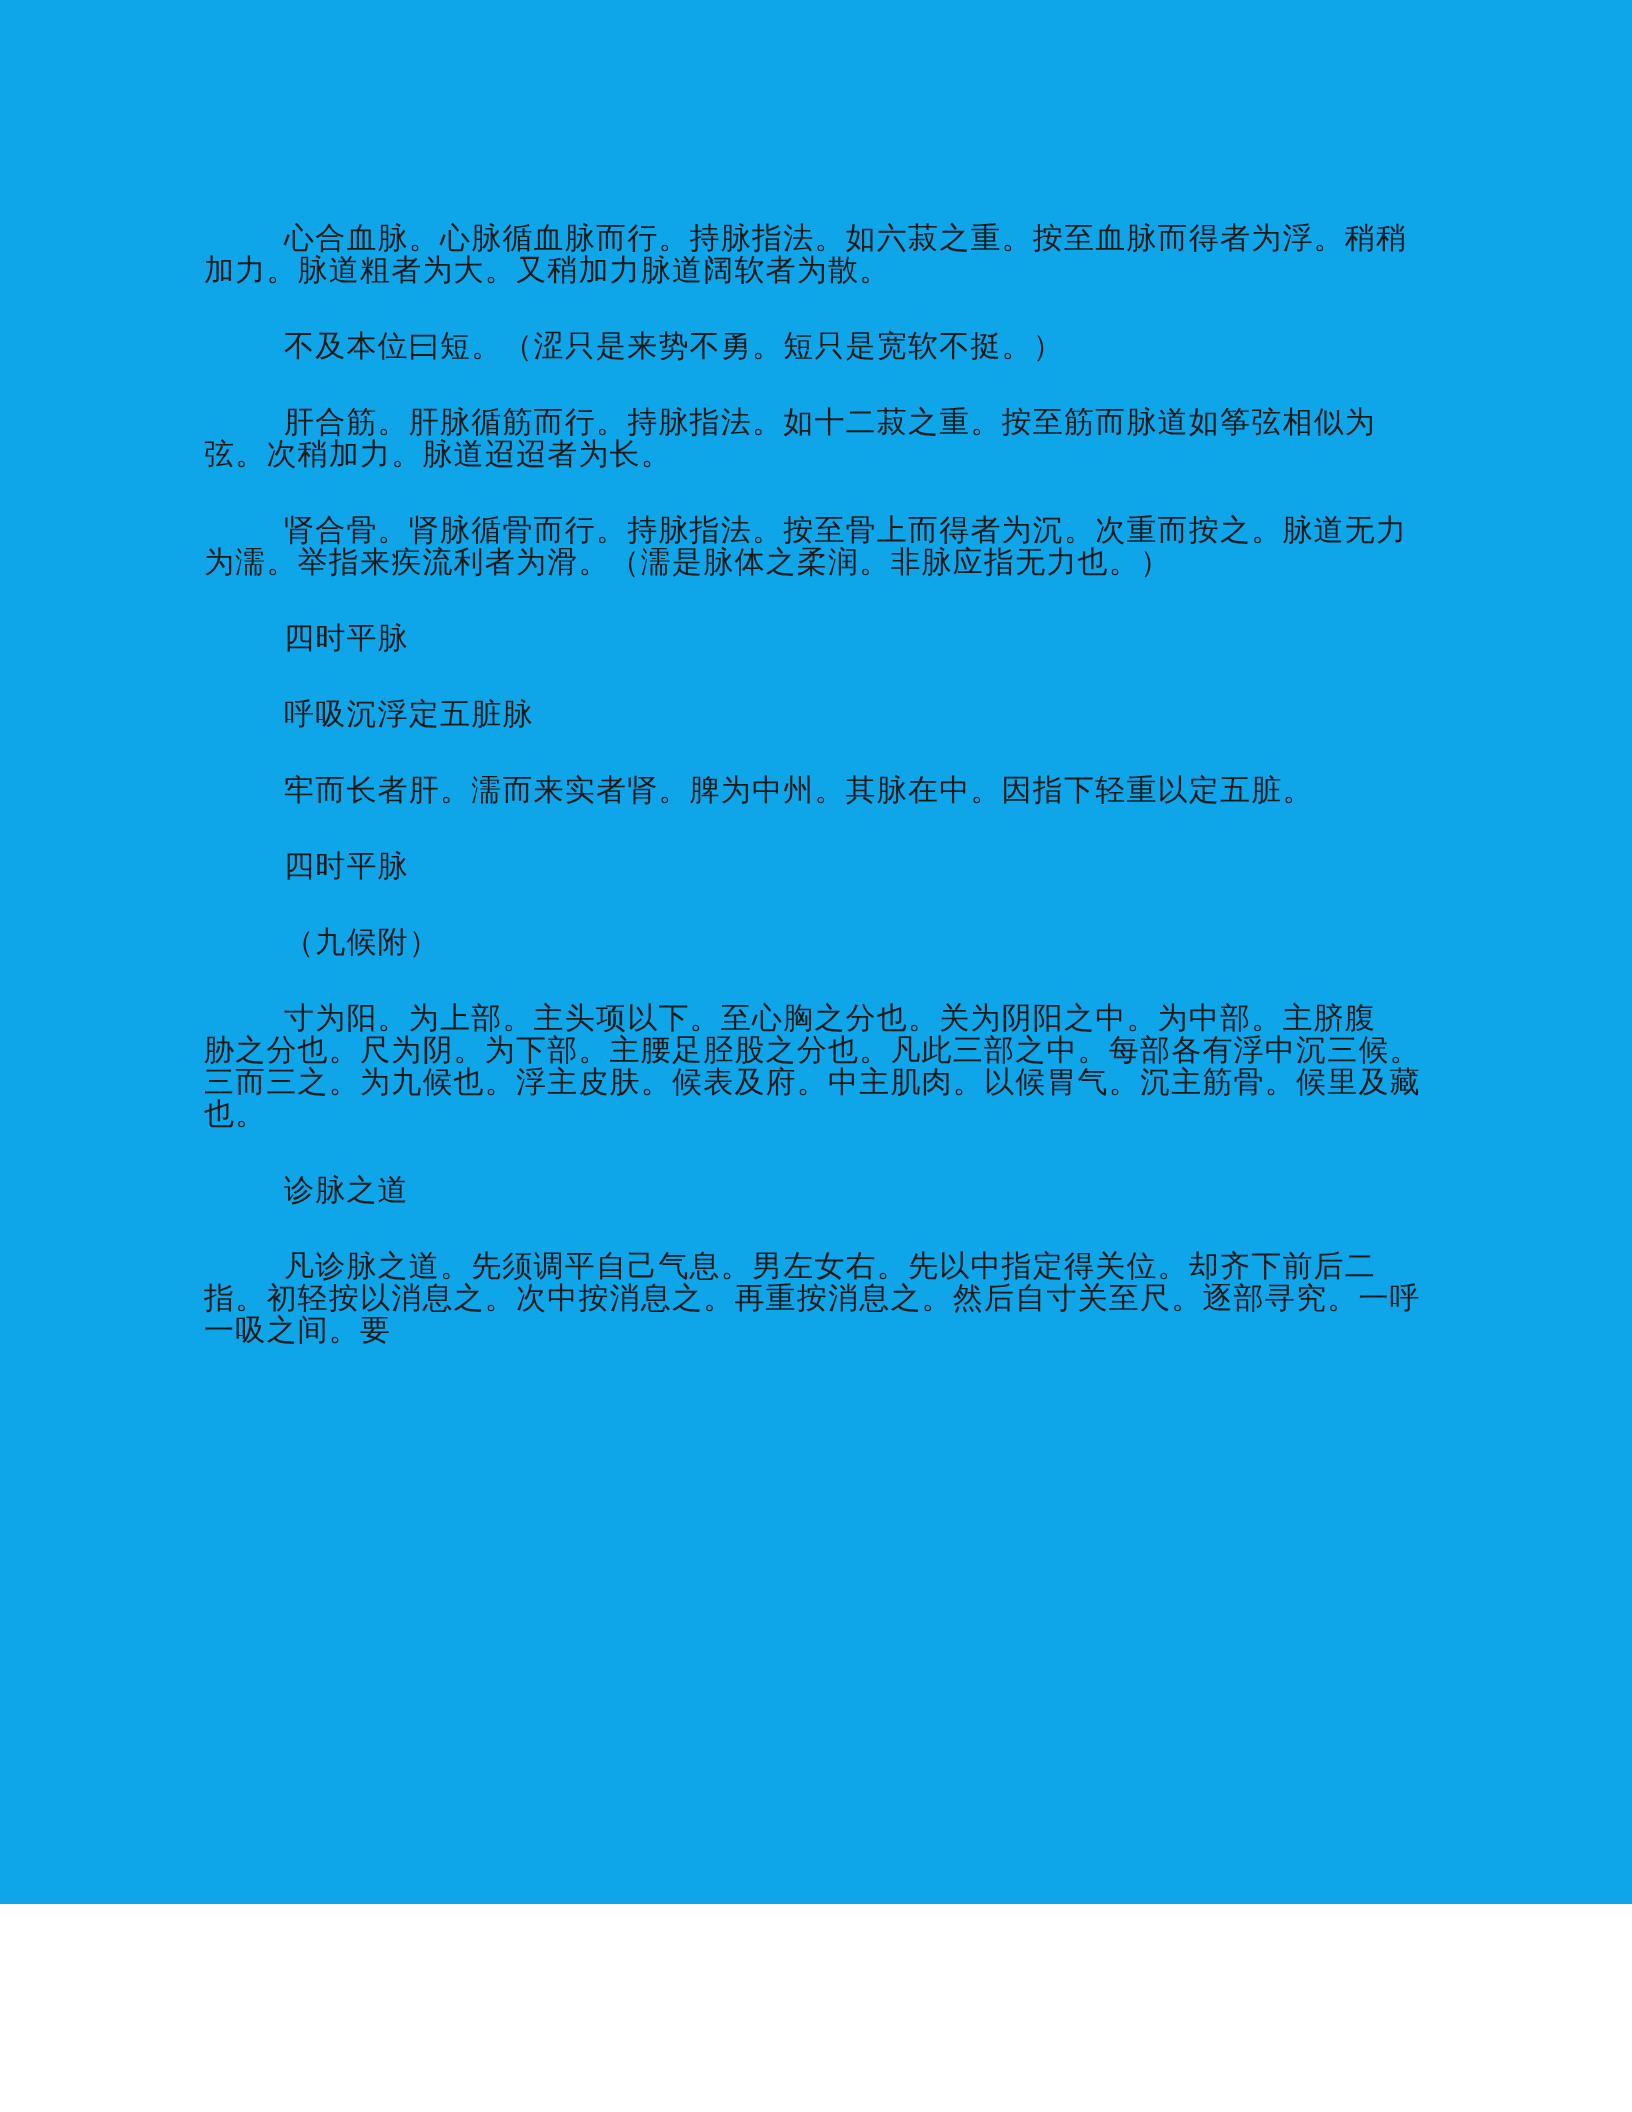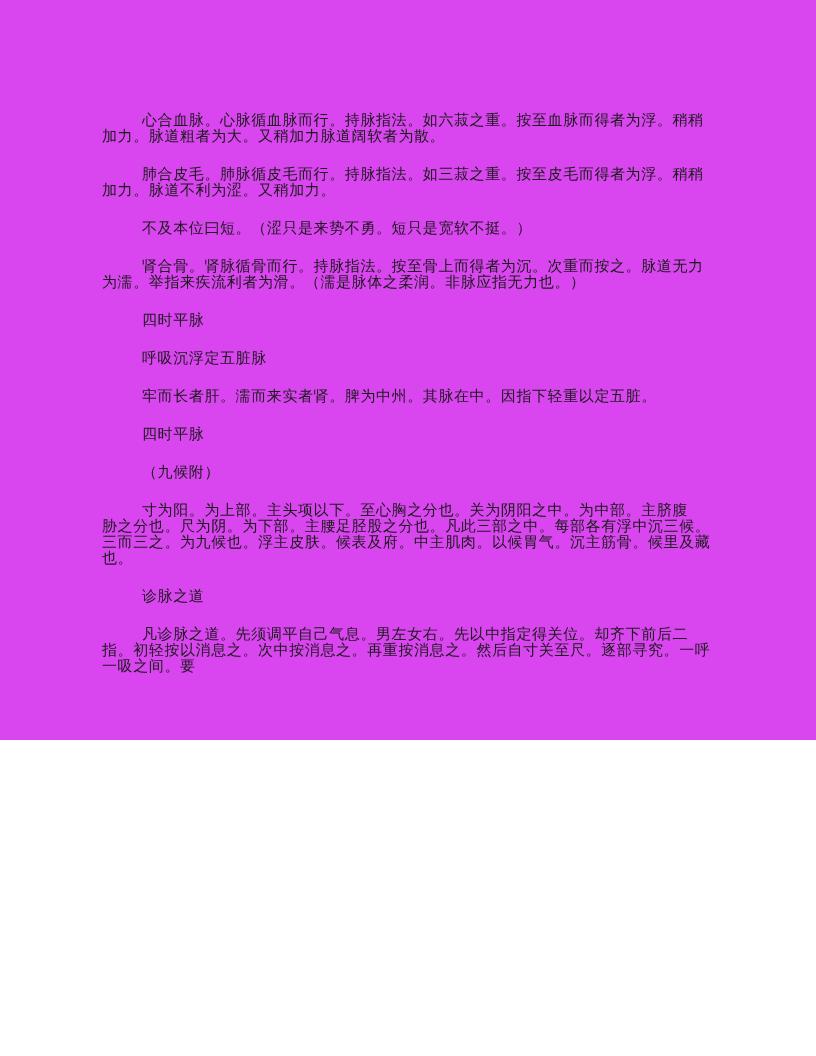--- a/index.html
+++ b/index.html
@@ -8,43 +8,43 @@
     background: #ffffff;
   }
   body {
     width: 816px;
     height: 1056px;
     overflow: hidden;
   }
   .page {
     box-sizing: border-box;
     width: 816px;
-    height: 740px;
-    background: #d946ef;
+    height: 952px;
+    background: #0ea5e9;
     padding: 112px 102px 0 102px;
   }
   .doc-par {
     margin: 0 0 22px 0;
     font-family: "Liberation Serif", "DejaVu Serif", serif;
     font-size: 15px;
     line-height: 16px;
     letter-spacing: 0.6px;
     color: #1a1a1a;
     text-align: left;
     text-indent: 40px;
     word-break: break-all;
   }
 </style>
 </head>
 <body>
 
 <div class="page">
   <p class="doc-par">心合血脉。心脉循血脉而行。持脉指法。如六菽之重。按至血脉而得者为浮。稍稍加力。脉道粗者为大。又稍加力脉道阔软者为散。</p>
-  <p class="doc-par">肺合皮毛。肺脉循皮毛而行。持脉指法。如三菽之重。按至皮毛而得者为浮。稍稍加力。脉道不利为涩。又稍加力。</p>
   <p class="doc-par">不及本位曰短。（涩只是来势不勇。短只是宽软不挺。）</p>
+  <p class="doc-par">肝合筋。肝脉循筋而行。持脉指法。如十二菽之重。按至筋而脉道如筝弦相似为弦。次稍加力。脉道迢迢者为长。</p>
   <p class="doc-par">肾合骨。肾脉循骨而行。持脉指法。按至骨上而得者为沉。次重而按之。脉道无力为濡。举指来疾流利者为滑。（濡是脉体之柔润。非脉应指无力也。）</p>
   <p class="doc-par">四时平脉</p>
   <p class="doc-par">呼吸沉浮定五脏脉</p>
   <p class="doc-par">牢而长者肝。濡而来实者肾。脾为中州。其脉在中。因指下轻重以定五脏。</p>
   <p class="doc-par">四时平脉</p>
   <p class="doc-par">（九候附）</p>
   <p class="doc-par">寸为阳。为上部。主头项以下。至心胸之分也。关为阴阳之中。为中部。主脐腹　胁之分也。尺为阴。为下部。主腰足胫股之分也。凡此三部之中。每部各有浮中沉三候。三而三之。为九候也。浮主皮肤。候表及府。中主肌肉。以候胃气。沉主筋骨。候里及藏也。</p>
   <p class="doc-par">诊脉之道</p>
   <p class="doc-par">凡诊脉之道。先须调平自己气息。男左女右。先以中指定得关位。却齐下前后二指。初轻按以消息之。次中按消息之。再重按消息之。然后自寸关至尺。逐部寻究。一呼一吸之间。要</p>
 </div>

